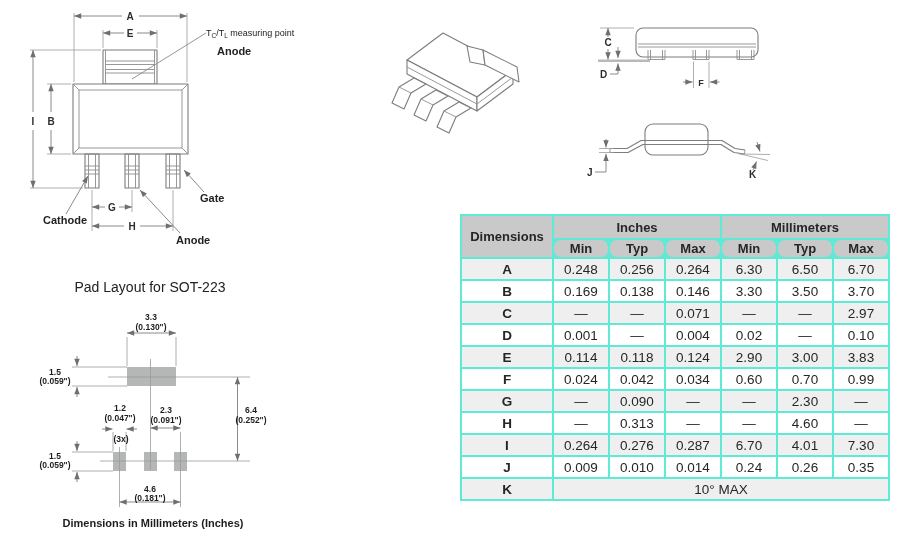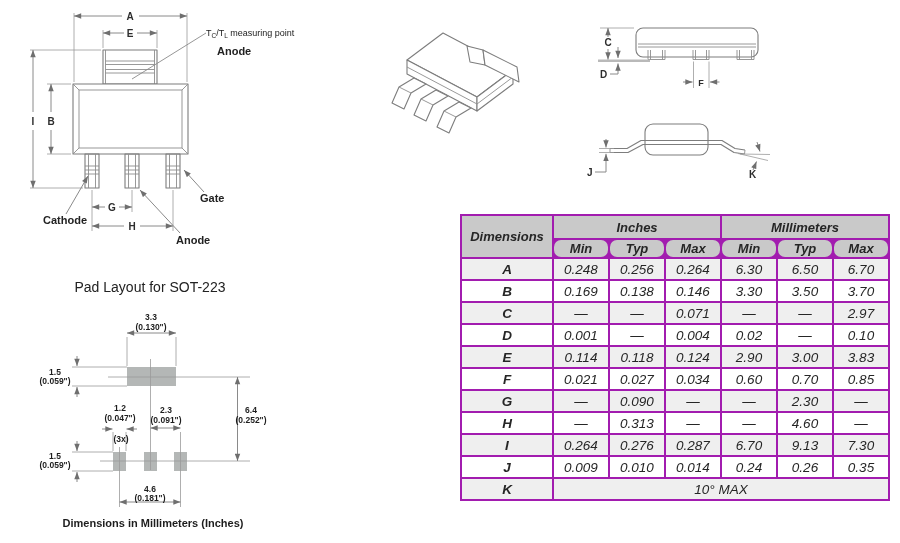--- a/index.html
+++ b/index.html
@@ -24,21 +24,21 @@
   .dimtxt { font-size:10px; font-weight:600; }
   .lbl    { font-size:11px; font-weight:600; fill:#222; }
   .mp     { font-size:9px; fill:#222; }
   .mp .sub{ font-size:6.5px; }
   .padnum { font-size:8.5px; font-weight:bold; fill:#1d1d1d; }
   .title  { font-size:14px; font-weight:500; fill:#222; }
   .foot   { font-size:11px; font-weight:bold; fill:#1d1d1d; }
   .mid { text-anchor:middle; }
 
   
-  table.dims { position:absolute; left:460px; top:214px; border-collapse:separate; border-spacing:2px; background:#a21caf;font-style:italic; }
+  table.dims { position:absolute; left:460px; top:214px; border-collapse:separate; border-spacing:2px; background:#5eead4; }
   table.dims th, table.dims td { text-align:center; vertical-align:middle; padding:0 2px; color:#262626; }
   table.dims thead th { background:#c9c9c9; font-weight:bold; font-size:13px; }
   table.dims thead tr.r1 th { height:22px; }
   table.dims thead tr.r2 th { height:17px;border-radius:7px; }
   table.dims tbody th, table.dims tbody td { height:20px; font-size:13.5px; }
   table.dims tbody th { font-weight:bold; }
   table.dims tbody tr:nth-child(odd)  th, table.dims tbody tr:nth-child(odd)  td { background:#efefef; }
   table.dims tbody tr:nth-child(even) th, table.dims tbody tr:nth-child(even) td { background:#ffffff; }
 </style>
 </head>
@@ -291,26 +291,26 @@
         <th>E</th>
         <td>0.114</td>
         <td>0.118</td>
         <td>0.124</td>
         <td>2.90</td>
         <td>3.00</td>
         <td>3.83</td>
       </tr>
       <tr>
         <th>F</th>
-        <td>0.021</td>
-        <td>0.027</td>
+        <td>0.024</td>
+        <td>0.042</td>
         <td>0.034</td>
         <td>0.60</td>
         <td>0.70</td>
-        <td>0.85</td>
+        <td>0.99</td>
       </tr>
       <tr>
         <th>G</th>
         <td>—</td>
         <td>0.090</td>
         <td>—</td>
         <td>—</td>
         <td>2.30</td>
         <td>—</td>
       </tr>
@@ -322,21 +322,21 @@
         <td>—</td>
         <td>4.60</td>
         <td>—</td>
       </tr>
       <tr>
         <th>I</th>
         <td>0.264</td>
         <td>0.276</td>
         <td>0.287</td>
         <td>6.70</td>
-        <td>9.13</td>
+        <td>4.01</td>
         <td>7.30</td>
       </tr>
       <tr>
         <th>J</th>
         <td>0.009</td>
         <td>0.010</td>
         <td>0.014</td>
         <td>0.24</td>
         <td>0.26</td>
         <td>0.35</td>

